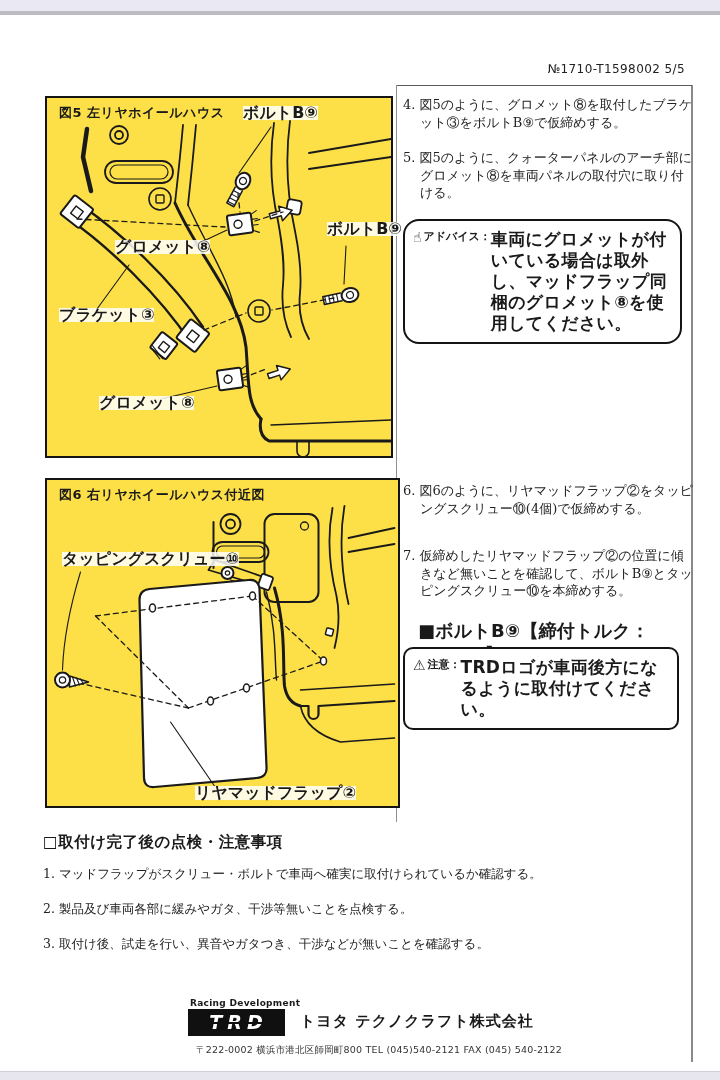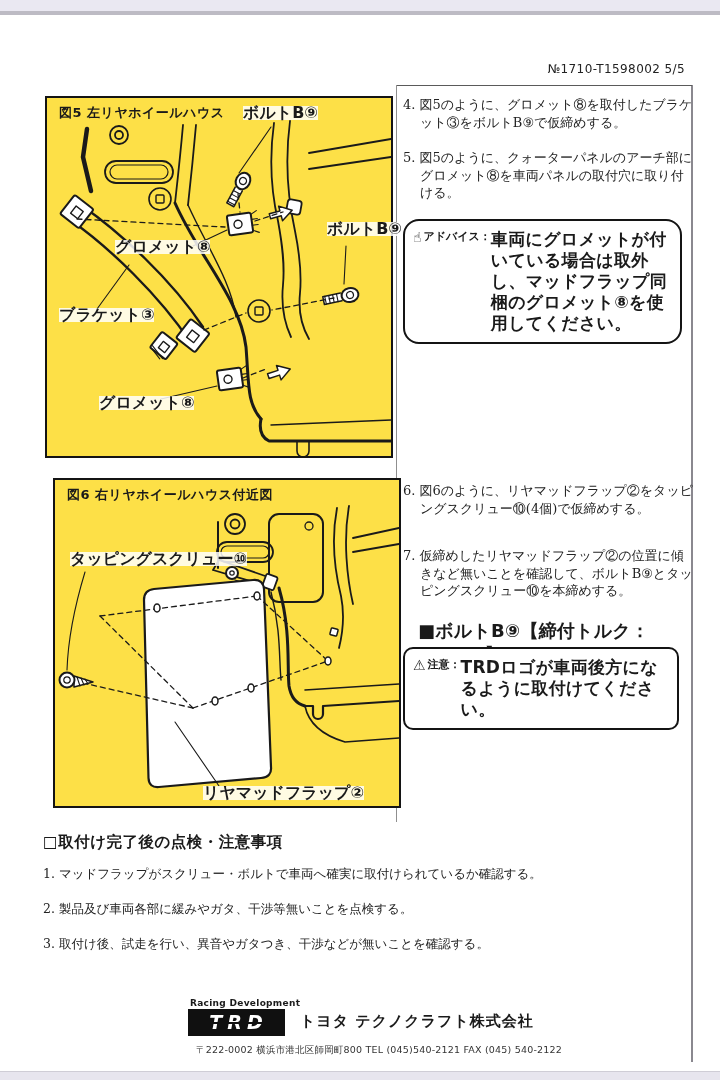--- a/index.html
+++ b/index.html
@@ -11,21 +11,21 @@
   .scan-top-line{left:0;top:11px;width:720px;height:4px;background:#bdbbc4;}
   .scan-bottom{left:0;top:1071px;width:720px;height:9px;background:#e7e5ee;border-top:1px solid #cfcdd6;}
   .page-edge-right{left:691px;top:85px;width:0;height:977px;border-left:2px solid #8a888f;}
   .col-frame-top{left:396px;top:85px;width:296px;height:0;border-top:1.5px solid #5a5a5a;}
   .col-frame-left{left:396px;top:85px;width:0;height:737px;border-left:1px solid #8f8f8f;}
   
   .doc-number{left:380px;top:62px;width:305px;text-align:right;font-size:12px;letter-spacing:.4px;color:#222;}
   
   .figbox{border:2px solid #141414;background:#fde047;}
   .fig5{left:45px;top:96px;width:344px;height:358px;}
-  .fig6{left:53px;top:478px;width:344px;height:326px;}
+  .fig6{left:45px;top:478px;width:344px;height:326px;padding-left:7px;}
   .figtitle{position:absolute;left:12px;top:6px;font-size:13px;font-weight:bold;letter-spacing:.5px;}
   .figart{position:absolute;left:0;top:0;width:100%;height:100%;}
   .figlabel{position:absolute;font-size:16px;font-weight:bold;white-space:nowrap;background:rgba(255,255,255,.85);line-height:14px;}
   
   .step{left:403px;width:274px;font-family:"DejaVu Serif","Liberation Serif",serif;
         font-size:13px;line-height:17.5px;color:#222;padding-left:17px;text-indent:-17px;}
   .bubble{border:2px solid #141414;background:#fff;display:flex;align-items:flex-start;}
   .advice-box{left:403px;top:219px;width:263px;border-radius:16px;padding:8px 6px 8px 6px;}
   .caution-box{left:403px;top:647px;width:260px;border-radius:10px;padding:8px 6px;}
   .bubble .bicon{flex:0 0 auto;font-size:14px;line-height:16px;margin:0 2px 0 2px;font-weight:bold;}

